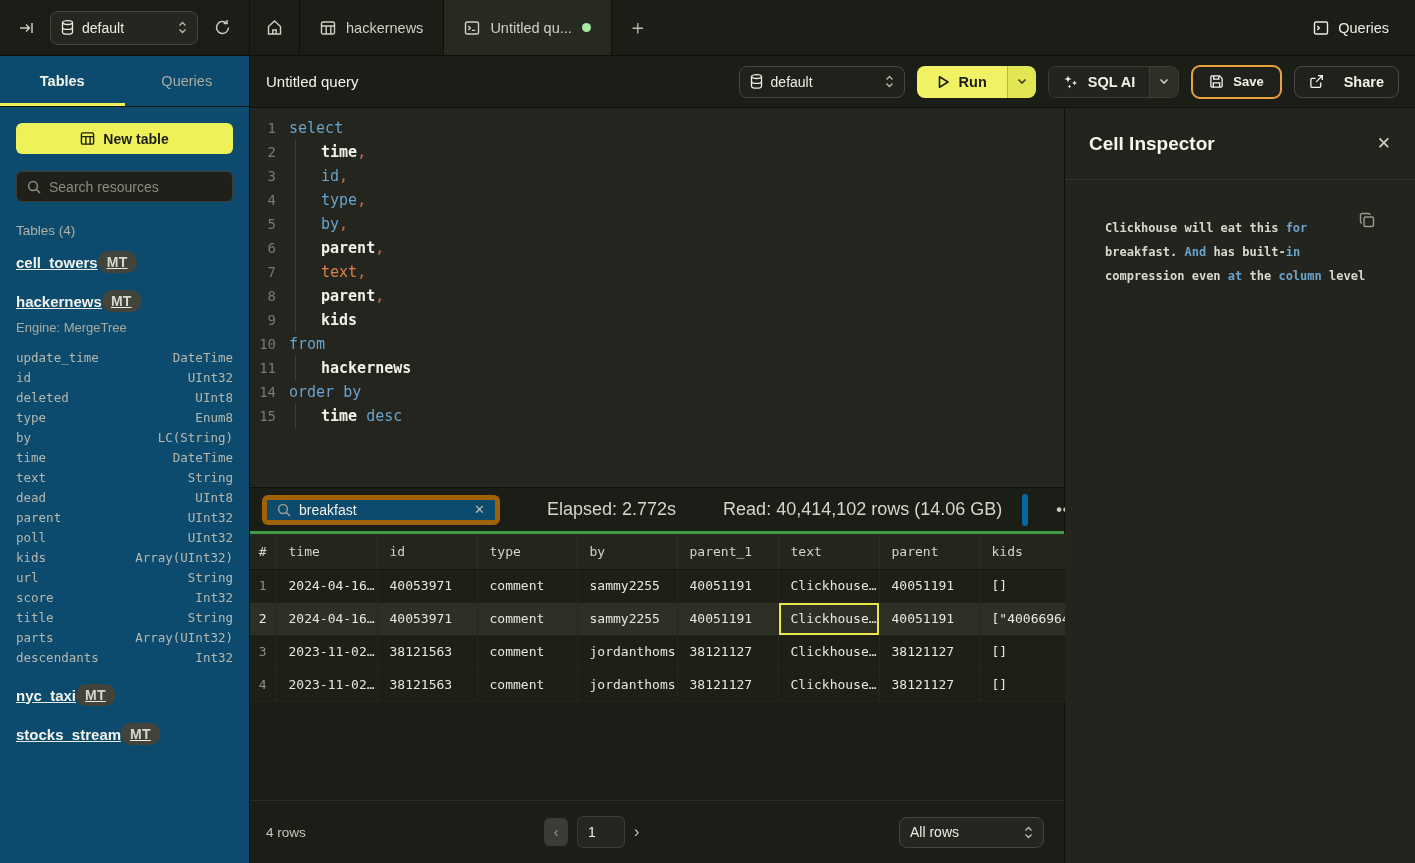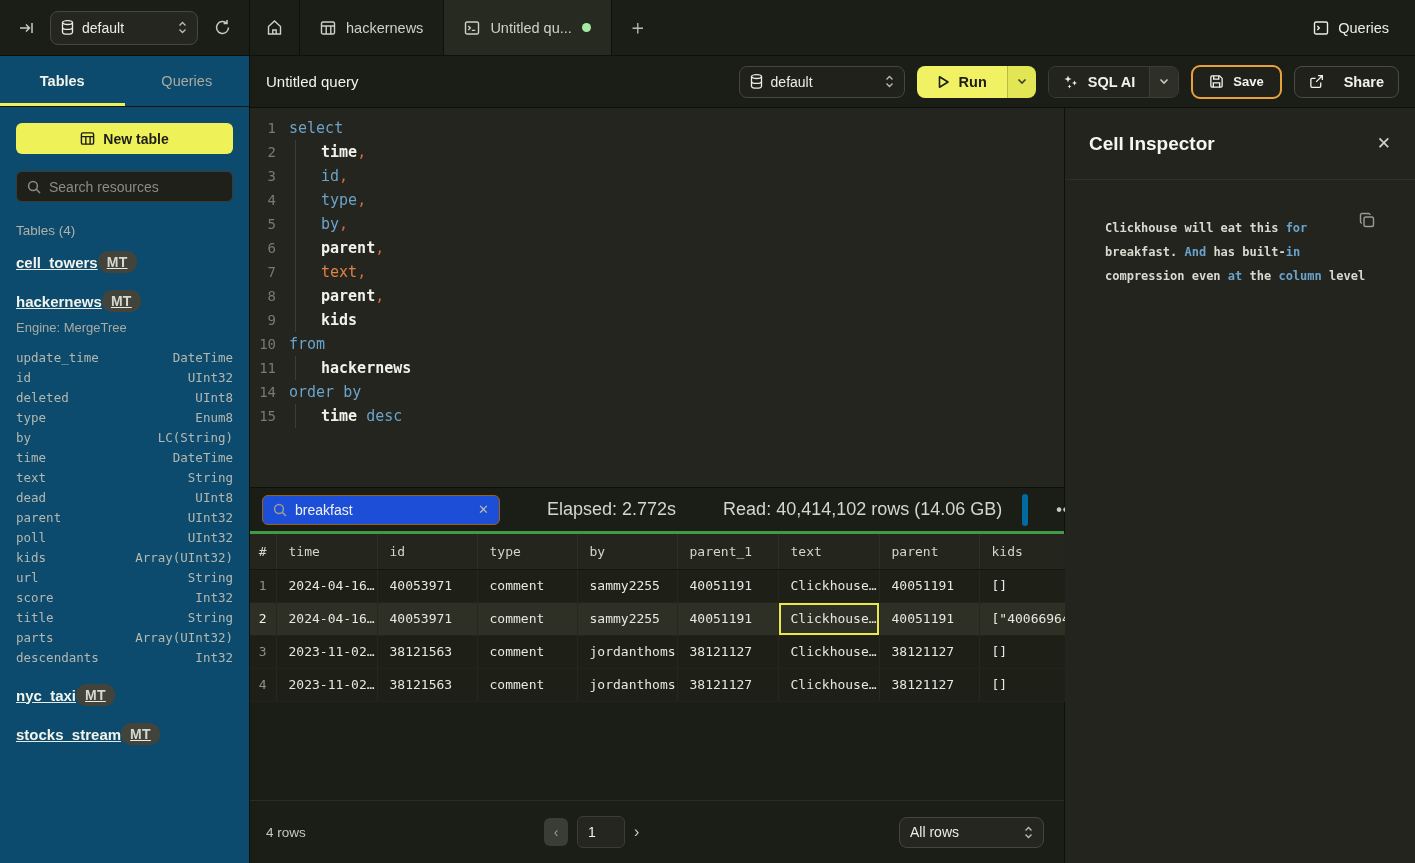--- a/index.html
+++ b/index.html
@@ -114,22 +114,22 @@
   .tok-kw { color:#6ba3cc; }
   .tok-id { color:#f0f2ea; font-weight:700; }
   .tok-col { color:#e08247; }
   .tok-str { color:#b5bd5e; }
   .tok-comma { color:#cf6a4c; }
   .tok-plain { color:#d8dad0; }
 
   
   .results-toolbar { height:43px; flex:0 0 43px; display:flex; align-items:center;
             padding:0 12px 0 12px; background:#1b1d17; gap:20px; }
-  .results-search { width:238px; height:30px; border-radius:6px; background:#1d4ed8;
-            border:1px solid #a16207; display:flex; align-items:center; gap:8px;
+  .results-search { width:238px; height:30px; border-radius:6px; background:#0c4a6e;
+            border:5px solid #a16207; display:flex; align-items:center; gap:8px;
             padding:0 10px; color:#9a9c92; flex:0 0 auto; }
   .results-search input { background:none; border:none; outline:none; color:#f0f2ea;
             font-size:14px; width:100%; font-family:"Liberation Sans", sans-serif; }
   .results-search .clear-x { margin-left:auto; color:#b9bbb1; cursor:pointer; font-size:13px; }
   .stat-text { color:#d4d6cc; font-size:18px; white-space:nowrap;margin-left:27px; }
   .view-toggle { margin-left:auto; display:flex; border:3px solid #0369a1; border-radius:8px;
             background:#191b14; overflow:hidden; height:32px; }
   .view-seg { display:flex; align-items:center; padding:0 17px; color:#c0c2b8;
             cursor:pointer; font-size:14px; }
   .view-seg.active { background:#2c2e26; color:#f5f7ef; font-weight:700; }

